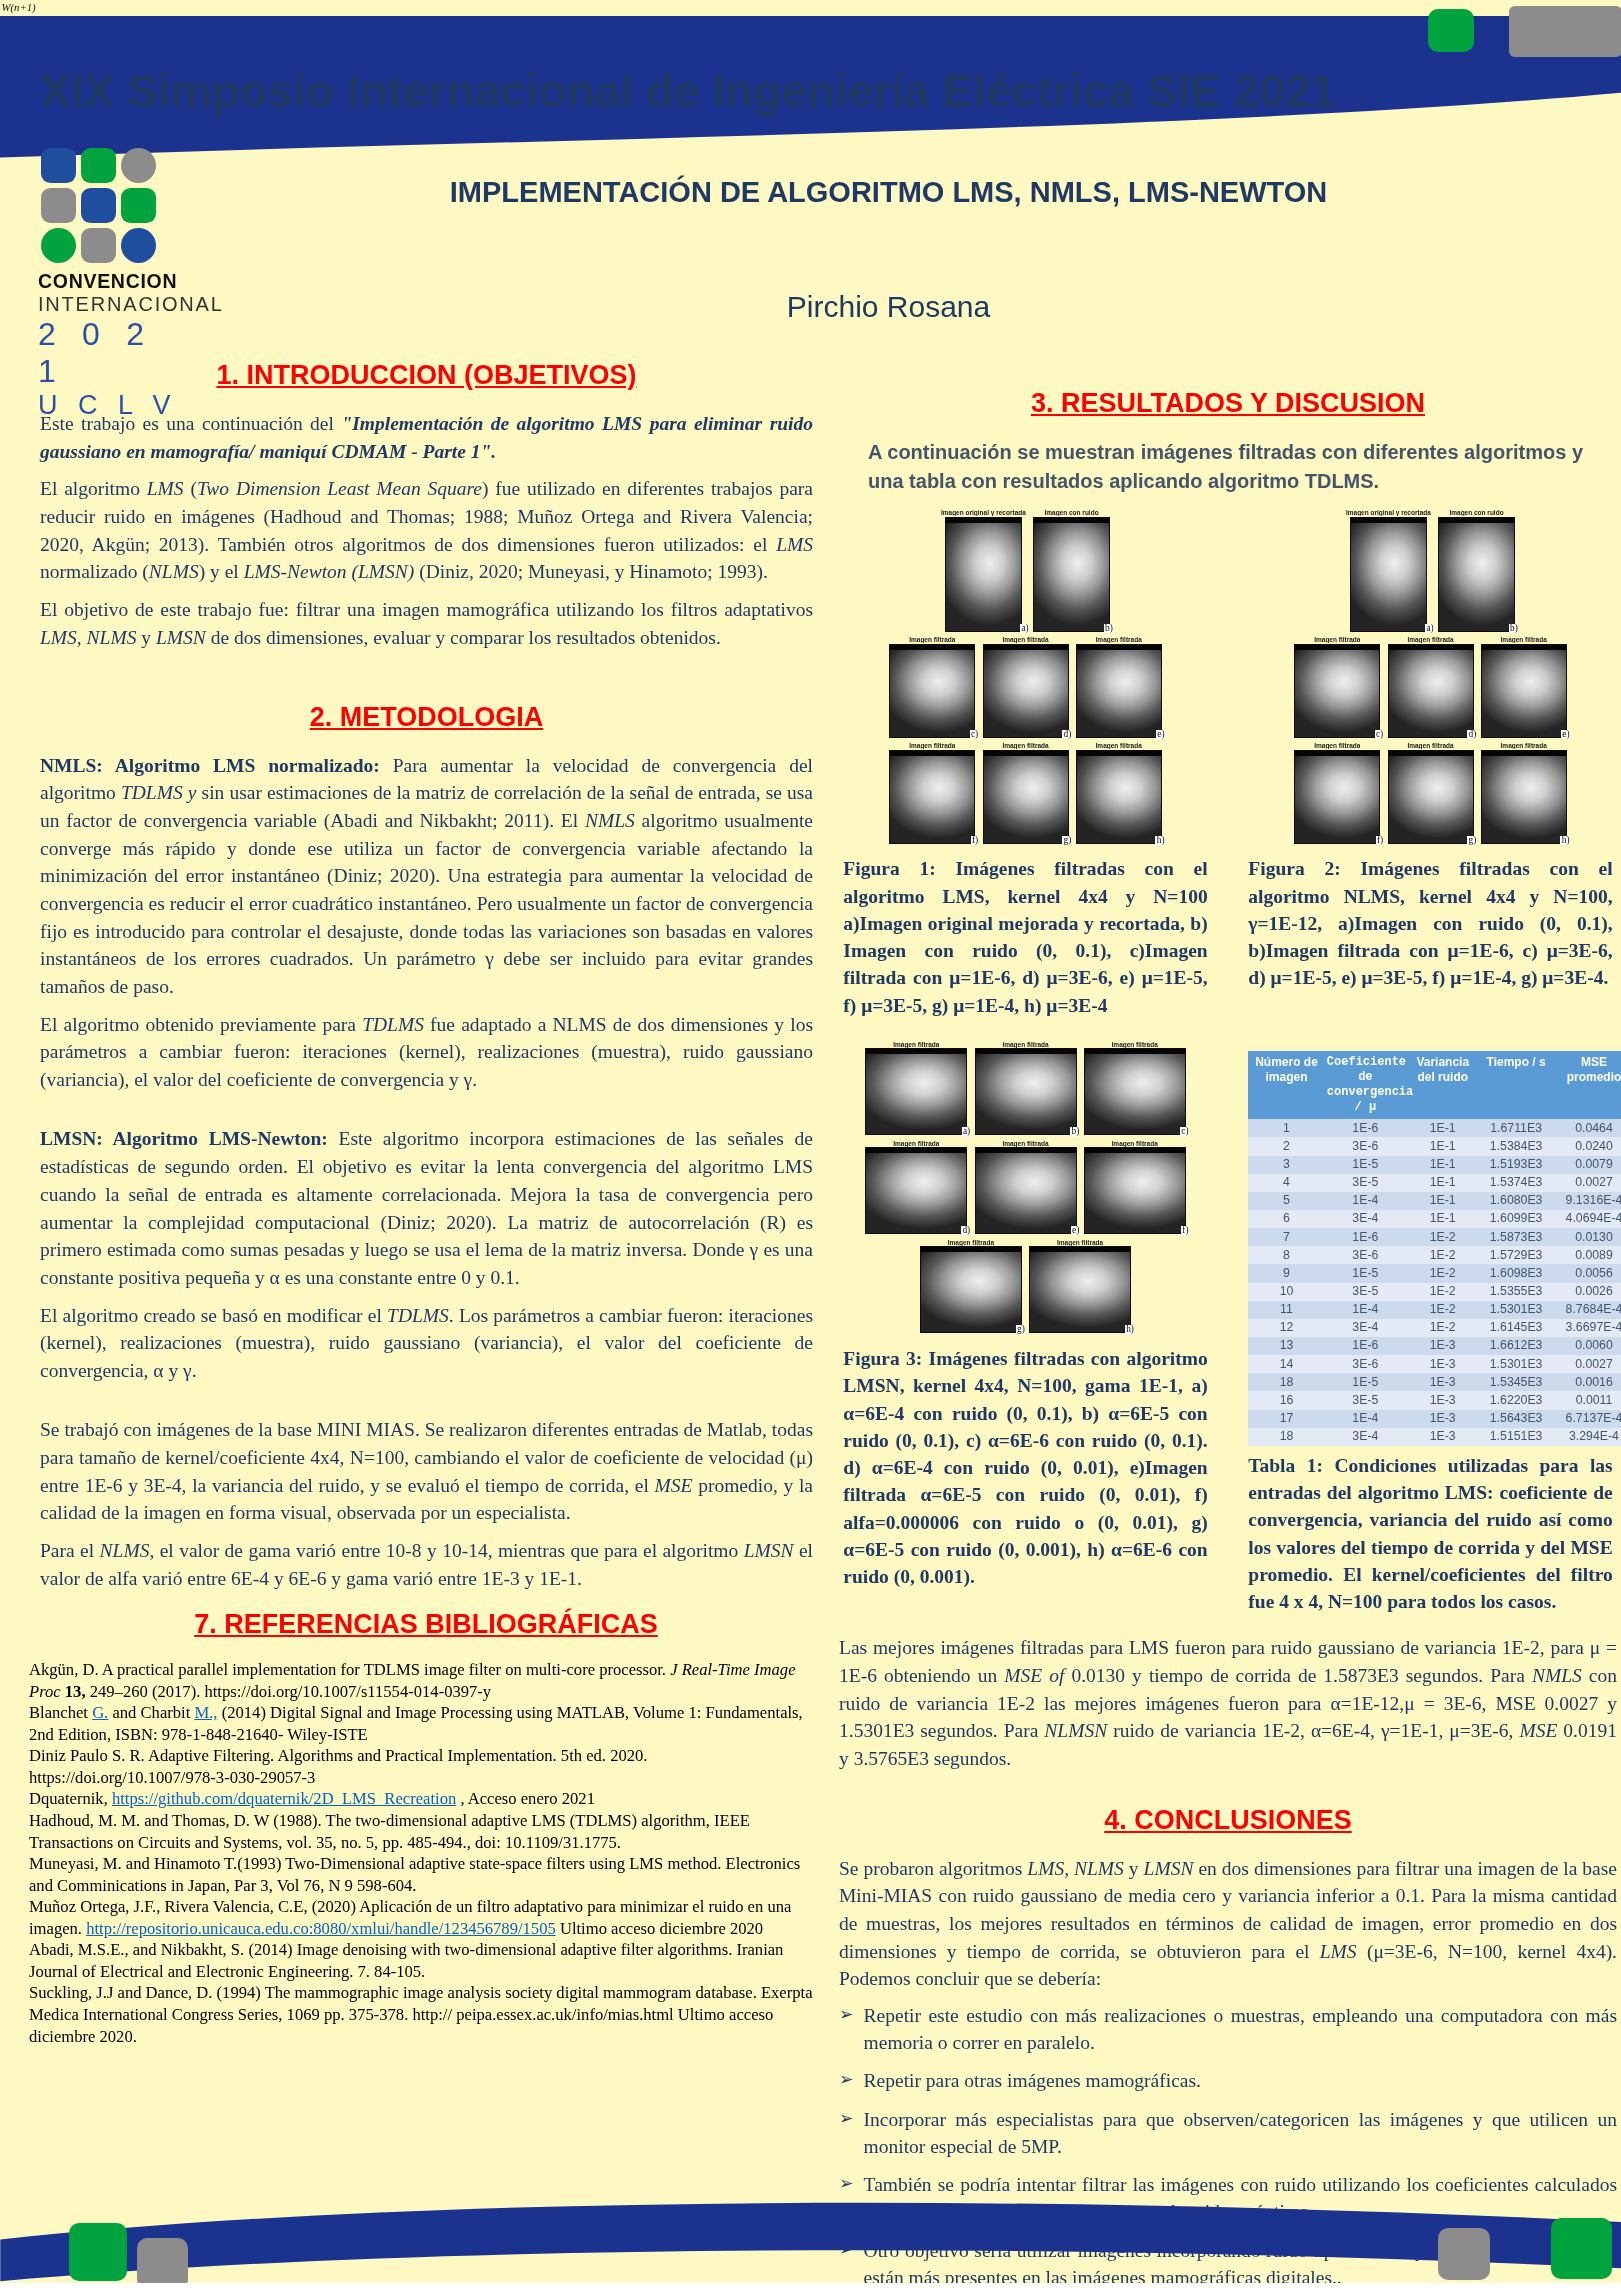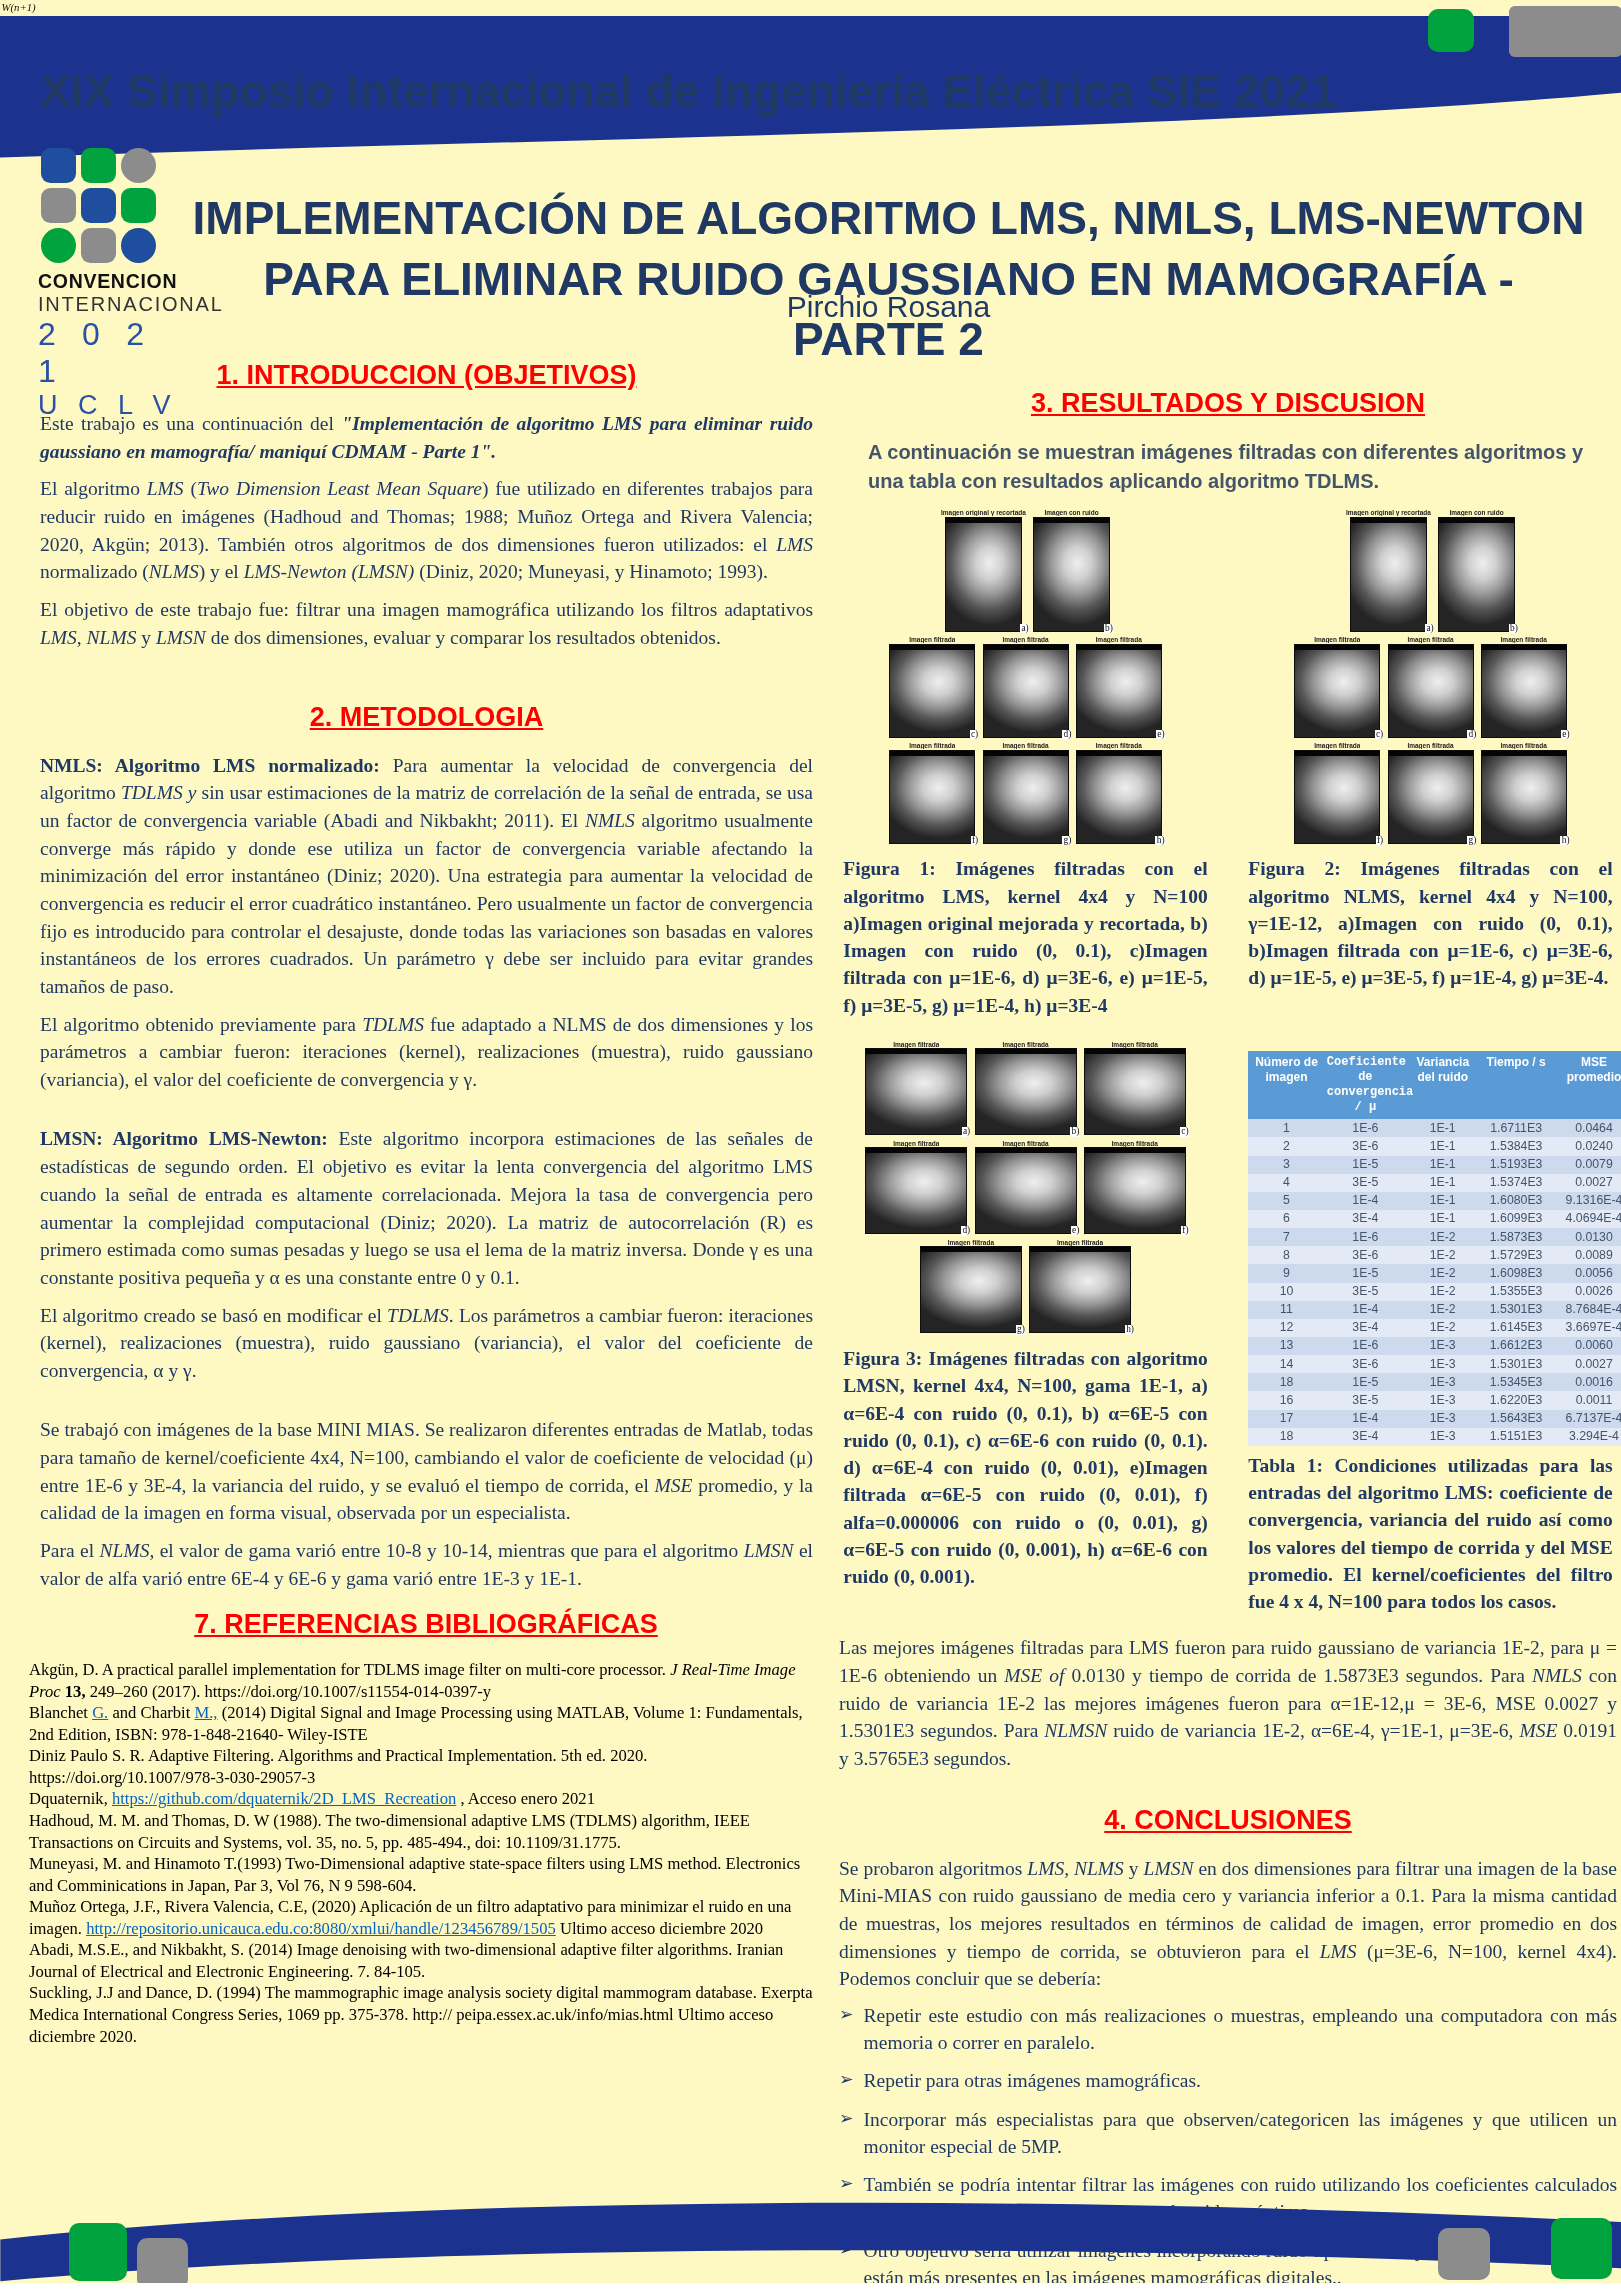--- a/index.html
+++ b/index.html
@@ -9,22 +9,22 @@
   .lnk{color:#0563C1;text-decoration:underline;}
 
   
   .wave-svg{position:absolute;left:0;display:block;}
   #formula-frag{position:absolute;left:1.4px;top:1.4px;font:italic 10.8px "Liberation Serif",serif;color:#111;z-index:5;}
   .corner-sq{position:absolute;border-radius:10px;}
 
   
   #main-title{position:absolute;left:40px;top:64px;width:1545px;font-family:"Liberation Sans",sans-serif;
               font-weight:700;font-size:46px;color:#1F3864;white-space:nowrap;}
-  #subtitle{position:absolute;left:181px;top:188px;width:1415px;text-align:center;
-            font-family:"Liberation Sans",sans-serif;font-weight:700;font-size:46px;color:#1F3864;line-height:1.32;}
+  #subtitle{position:absolute;left:181px;top:173px;width:1415px;text-align:center;
+            font-family:"Liberation Sans",sans-serif;font-weight:700;font-size:29px;color:#1F3864;line-height:1.32;}
   #author{position:absolute;left:181px;top:290px;width:1415px;text-align:center;
           font-family:"Liberation Sans",sans-serif;font-size:30px;color:#1F3864;}
 
   
   #logo{position:absolute;left:38px;top:148px;width:152px;}
   #logo-grid{display:grid;grid-template-columns:repeat(3,35px);grid-auto-rows:35px;gap:5px;margin-left:2.9px;}
   .lg{border-radius:9.4px;} .lg.circle{border-radius:50%;}
   .lg.blue{background:#1F4E9F;} .lg.green{background:#00A33D;} .lg.gray{background:#8C8C8C;}
   #logo-line1{font-family:"Liberation Sans",sans-serif;font-weight:800;font-size:19.5px;color:#111;margin-top:7.2px;letter-spacing:0.7px;}
   #logo-line2{font-family:"Liberation Sans",sans-serif;font-weight:300;font-size:20px;color:#333;letter-spacing:1.8px;}
@@ -112,21 +112,20 @@
         <div class="lg blue circle"></div>
     </div>
     <div id="logo-line1">CONVENCION</div>
     <div id="logo-line2">INTERNACIONAL</div>
     <div id="logo-line3">2 0 2 1</div>
     <div id="logo-line4">U C L V</div>
   </div>
 
   <div id="subtitle">
     <div>IMPLEMENTACIÓN DE ALGORITMO  LMS, NMLS, LMS-NEWTON</div>
-    <div>PARA ELIMINAR RUIDO GAUSSIANO EN MAMOGRAFÍA - PARTE 2</div>
   </div>
   <div id="author">Pirchio Rosana</div>
 
   <div class="col" id="col-left-top">
     <h2 class="sec-head">1. INTRODUCCION (OBJETIVOS)</h2>
     <p class="para"><span>Este trabajo es una continuación del  </span><span class="b i">"Implementación de algoritmo LMS para eliminar ruido gaussiano en mamografía/ maniquí CDMAM - Parte 1".</span></p>
     <p class="para"><span>El algoritmo </span><span class="i">LMS</span><span> (</span><span class="i">Two Dimension Least Mean Square</span><span>) fue utilizado en diferentes trabajos para reducir ruido en imágenes (Hadhoud and Thomas; 1988; Muñoz Ortega and Rivera Valencia; 2020, Akgün; 2013). También otros algoritmos de dos dimensiones fueron utilizados: el </span><span class="i">LMS</span><span> normalizado (</span><span class="i">NLMS</span><span>) y el </span><span class="i">LMS-Newton (LMSN)</span><span> (Diniz, 2020; Muneyasi, y Hinamoto; 1993).</span></p>
     <p class="para"><span>El objetivo de este trabajo fue: filtrar una imagen mamográfica utilizando los filtros adaptativos </span><span class="i">LMS, NLMS</span><span> y </span><span class="i">LMSN</span><span> de dos dimensiones, evaluar y comparar los resultados obtenidos.</span></p>
 
     <div class="gap55"></div>

